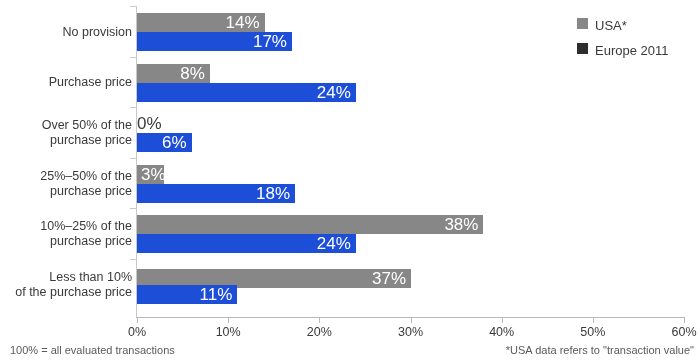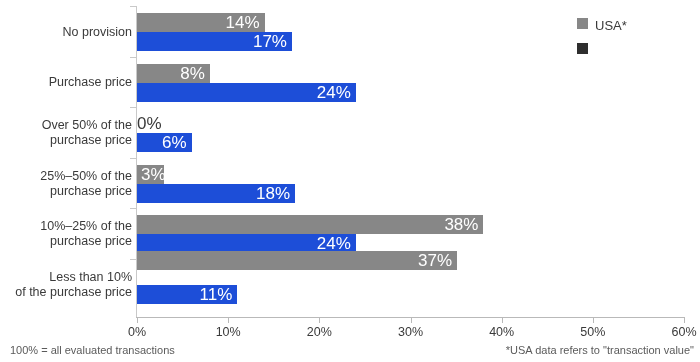--- a/index.html
+++ b/index.html
@@ -151,20 +151,21 @@
 
   <div id="plot"></div>
 
   <div id="legend">
       <div class="legend-row">
         <span class="legend-swatch usa"></span>
         <span class="legend-text">USA*</span>
       </div>
       <div class="legend-row">
         <span class="legend-swatch eur"></span>
+        <span class="legend-text">Europe 2011</span>
       </div>
     </div>
 
   <div id="footnote-left">100% = all evaluated transactions</div>
   <div id="footnote-right">*USA data refers to "transaction value"</div>
 <div class="cat-label" style="top: 24.5px;">No provision</div>
     <div class="vtick" style="top: 6px;"></div>
     <div class="bar usa" style="left: 137px; top: 13px; width: 127.633px;">
       <span class="bar-value inside">14%</span>
     </div>
@@ -202,21 +203,21 @@
     <div class="vtick" style="top: 208px;"></div>
     <div class="bar usa" style="left: 137px; top: 215px; width: 346.433px;">
       <span class="bar-value inside">38%</span>
     </div>
     <div class="bar eur" style="left: 137px; top: 234px; width: 218.8px;">
       <span class="bar-value inside">24%</span>
     </div>
     <div class="cat-label" style="top: 269.5px;">Less than 10%
 of the purchase price</div>
     <div class="vtick" style="top: 258.5px;"></div>
-    <div class="bar usa" style="left: 137px; top: 251px; width: 320px;">
+    <div class="bar usa" style="left: 137px; top: 269px; width: 274px;">
       <span class="bar-value inside">37%</span>
     </div>
     <div class="bar eur" style="left: 137px; top: 284.5px; width: 100.283px;">
       <span class="bar-value inside">11%</span>
     </div>
     <div class="xtick" style="left: 137px;"></div>
     <div class="xtick-label" style="left: 137px;">0%</div>
     <div class="xtick" style="left: 228.167px;"></div>
     <div class="xtick-label" style="left: 228.167px;">10%</div>
     <div class="xtick" style="left: 319.333px;"></div>

